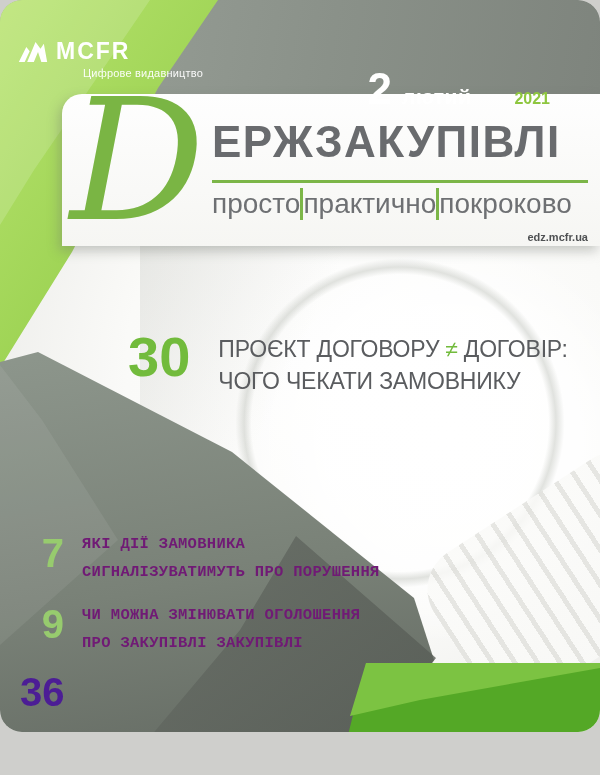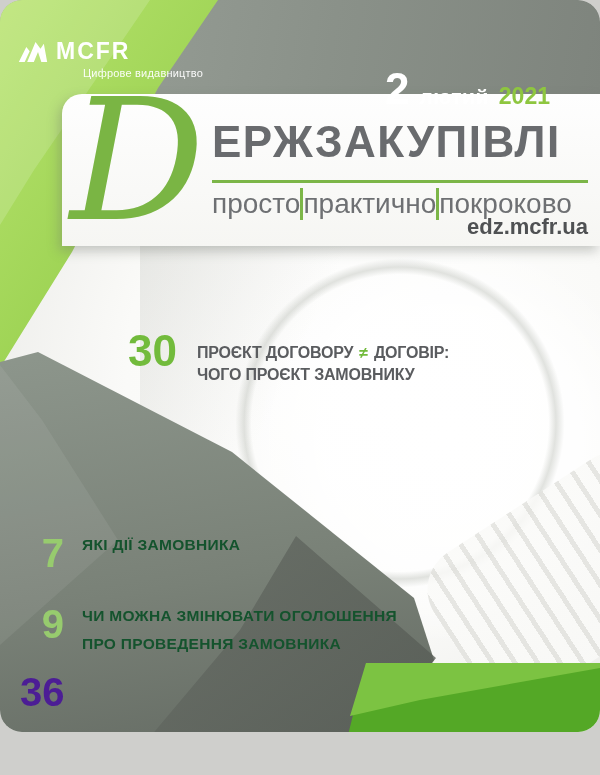--- a/index.html
+++ b/index.html
@@ -43,50 +43,50 @@
   
   .brand{position:absolute;left:18px;top:38px;color:#ffffff;z-index:8;}
   .brand-row{display:flex;align-items:center;gap:8px;}
   .brand-name{font-size:23px;font-weight:700;letter-spacing:2px;}
   .brand-tag{margin-left:38px;margin-top:2px;font-size:11px;letter-spacing:.2px;opacity:.95;padding-left:27px;}
 
   
   .issue{position:absolute;top:44px;right:50px;display:flex;align-items:baseline;gap:10px;color:#fff;z-index:8;}
   .issue-num{font-size:44px;font-weight:700;line-height:1;}
   .issue-month{font-size:21px;font-weight:700;letter-spacing:.5px;margin-top:41px;}
-  .issue-year{font-size:23px;font-weight:700;color:#8ec63f;}
+  .issue-year{font-size:16px;font-weight:700;color:#8ec63f;margin-left:33px;}
 
   
   .card{position:absolute;left:62px;top:94px;width:538px;height:152px;z-index:7;
     background:linear-gradient(180deg,#fefefe,#f6f6f3);
     border-radius:20px 0 0 0;box-shadow:-3px 5px 12px rgba(110,115,108,.38);}
   .initial{position:absolute;left:8px;top:2px;font-family:"DejaVu Serif",serif;font-style:italic;
     font-size:168px;line-height:.78;font-weight:400;color:#7ab544;}
   .mast-title{position:absolute;left:150px;top:26px;font-size:44px;line-height:1;font-weight:700;
     color:#696b6e;letter-spacing:1.5px;white-space:nowrap;text-align:center;}
   .mast-rule{position:absolute;left:150px;right:12px;top:86px;height:3px;background:#7cb648;}
   .mast-tagline{position:absolute;left:150px;right:12px;top:94px;display:flex;
     justify-content:flex-start;align-items:center;font-size:28px;color:#6e7073;}
   .tag-div{width:3px;height:32px;background:#7cb648;}
-  .mast-site{position:absolute;right:12px;top:120px;font-size:22px;font-weight:700;color:#4f5153;}
+  .mast-site{position:absolute;right:12px;top:137px;font-size:11px;font-weight:700;color:#4f5153;}
 
   
   .feature{position:absolute;left:128px;top:330px;display:flex;align-items:flex-start;z-index:6;}
-  .feature-page{font-size:44px;font-weight:700;color:#72bb3c;line-height:.95;margin-right:20px;}
-  .feature-text{margin-top:12px;font-size:16px;font-weight:700;color:#5a5c5f;line-height:1.38;
+  .feature-page{font-size:56px;font-weight:700;color:#72bb3c;line-height:.95;margin-right:28px;}
+  .feature-text{margin-top:4px;font-size:23px;font-weight:400;color:#5a5c5f;line-height:1.38;
     letter-spacing:-.2px;white-space:nowrap;}
   .neq{color:#72bb3c;margin:0 6px;}
 
   
   .toc-item{position:absolute;left:20px;display:flex;z-index:6;}
   .toc-7{top:533px;} .toc-9{top:604px;} .toc-36{top:672px;}
   .toc-num{width:44px;text-align:right;font-size:40px;font-weight:700;line-height:1;color:#97cb6e;}
   .toc-36 .toc-num{color:#4c1d95;}
-  .toc-text{margin-left:18px;margin-top:-2px;font-size:15.5px;font-weight:700;color:#14532d;
-    line-height:1.8;letter-spacing:.3px;white-space:nowrap;}
+  .toc-text{margin-left:18px;margin-top:-2px;font-size:15.5px;font-weight:700;color:#701a75;
+    line-height:1.8;letter-spacing:.3px;white-space:nowrap;font-family:Liberation Mono, monospace;}
 </style>
 </head>
 <body>
 
 <div class="cover">
 
   <div class="layer bg-base"></div>
   <div class="band-gray"></div>
   <div class="layer green-top"></div>
   <div class="layer green-top-hl"></div>
@@ -133,36 +133,37 @@
     </div>
     <div class="mast-site">edz.mcfr.ua</div>
   </div>
 
   <div class="feature">
     <div class="feature-page">30</div>
     <div class="feature-text">
       <div>
         <span>ПРОЄКТ ДОГОВОРУ</span><span class="neq">≠</span><span>ДОГОВІР:</span>
       </div>
-      <div>ЧОГО ПРОЄКТ ЗАМОВНИКУ</div>
+      <div>ЧОГО ЧЕКАТИ ЗАМОВНИКУ</div>
     </div>
   </div>
 
   <div class="toc-item toc-7">
     <div class="toc-num">7</div>
     <div class="toc-text">
       <div>ЯКІ ДІЇ ЗАМОВНИКА</div>
+      <div>СИГНАЛІЗУВАТИМУТЬ ПРО ПОРУШЕННЯ</div>
     </div>
   </div>
 
   <div class="toc-item toc-9">
     <div class="toc-num">9</div>
     <div class="toc-text">
       <div>ЧИ МОЖНА ЗМІНЮВАТИ ОГОЛОШЕННЯ</div>
-      <div>ПРО ПРОВЕДЕННЯ ЗАМОВНИКА</div>
+      <div>ПРО ЗАКУПІВЛІ ЗАКУПІВЛІ</div>
     </div>
   </div>
 
   <div class="toc-item toc-36">
     <div class="toc-num">36</div>
   </div>
 
 </div>
 
 </body></html>

